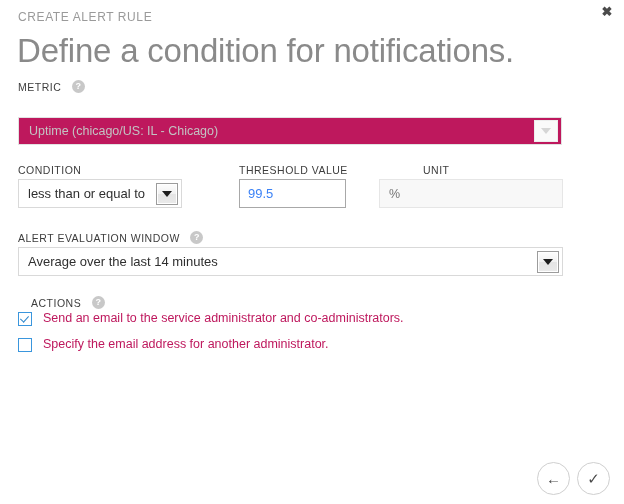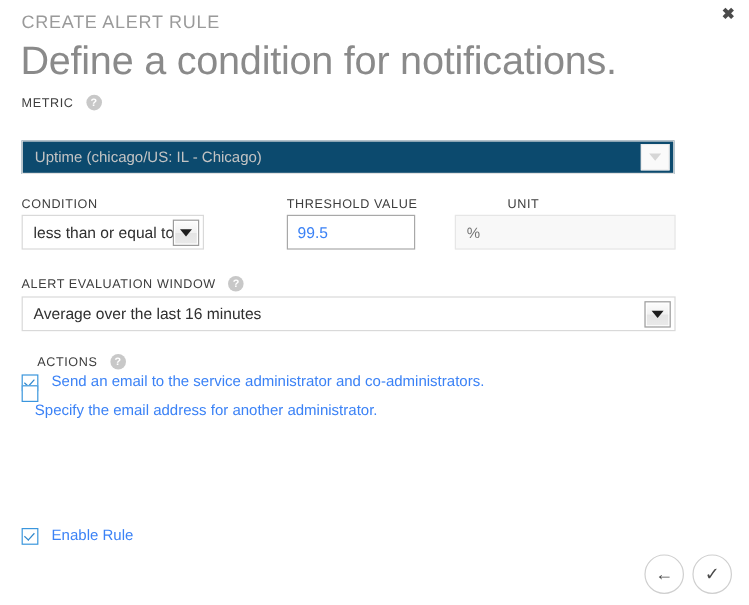--- a/index.html
+++ b/index.html
@@ -38,21 +38,21 @@
     line-height: 1;
     font-weight: bold;
     user-select: none;
   }
 
   
   .eyebrow {
     position: absolute;
     left: 18px;
     top: 10px;
-    font-size: 15px;
+    font-size: 12px;
     letter-spacing: 0.6px;
     color: #9a9a9a;
     text-transform: uppercase;
   }
   .page-title {
     position: absolute;
     left: 17px;
     top: 32px;
     font-size: 33px;
     font-weight: 300;
@@ -96,21 +96,21 @@
     top: 77px;
   }
   .metric-select {
     position: absolute;
     left: 18px;
     top: 117px;
     width: 544px;
     height: 28px;
     box-sizing: border-box;
     border: 1px solid #e2e2e2;
-    background: #0c4a6e;
+    background: #be185d;
     display: flex;
     align-items: center;
   }
   .metric-select .value {
     flex: 1;
     padding-left: 10px;
     font-size: 12.5px;
     color: #c3c3c3;
     white-space: nowrap;
     overflow: hidden;
@@ -138,21 +138,21 @@
 
   
   .cond-label   { position: absolute; left: 18px;  top: 164px; }
   .thresh-label { position: absolute; left: 239px; top: 164px; }
   .unit-label   { position: absolute; left: 379px; top: 164px; padding-left: 44px; }
 
   .condition-select {
     position: absolute;
     left: 18px;
     top: 179px;
-    width: 152px;
+    width: 164px;
     height: 29px;
     box-sizing: border-box;
     border: 1px solid #d9d9d9;
     background: #ffffff;
     display: flex;
     align-items: center;
     cursor: pointer;
   }
   .condition-select .value {
     flex: 1;
@@ -235,21 +235,21 @@
   
   .actions-label { position: absolute; left: 18px; top: 293px; margin-left: 13px; }
 
   .chk-row {
     position: absolute;
     display: flex;
     align-items: flex-start;
     cursor: pointer;
   }
   .chk-row.r1 { left: 18px; top: 311px; }
-  .chk-row.r2 { left: 18px; top: 320px; flex-direction: column; }
+  .chk-row.r2 { left: 18px; top: 337px; }
   .chk-row.enable { left: 18px; top: 439px; }
 
   .chk {
     width: 14px;
     height: 14px;
     box-sizing: border-box;
     border: 1px solid #3a96dd;
     background: #ffffff;
     position: relative;
     flex: 0 0 auto;
@@ -261,21 +261,21 @@
     left: 3px;
     top: 1px;
     width: 4px;
     height: 7px;
     border: solid #2f87cc;
     border-width: 0 1.6px 1.6px 0;
     transform: rotate(42deg);
   }
   .chk-text {
     font-size: 12.5px;
-    color: #3b82f6;
+    color: #be185d;
     margin-left: 11px;
     line-height: 15px;
     white-space: nowrap;
   }
 
   
   .privacy-link {
     position: absolute;
     left: 18px;
     top: 489px;
@@ -342,45 +342,41 @@
   <input class="threshold-input" type="text" value="99.5" style="">
 
   <span class="field-label unit-label">UNIT</span>
   <input class="unit-input" type="text" disabled="" placeholder="%" style="">
 
   <div class="window-label">
     <span class="field-label">ALERT EVALUATION WINDOW</span>
     <span class="help-icon">?</span>
   </div>
   <div class="window-select">
-    <span class="value">Average over the last 16 minutes</span>
+    <span class="value">Average over the last 14 minutes</span>
     <span class="btn3d">
       <span class="tri tri-active"></span>
     </span>
   </div>
 
   <div class="actions-label">
     <span class="field-label">ACTIONS</span>
     <span class="help-icon">?</span>
   </div>
 
   <div class="chk-row r1">
     <span class="chk checked"></span>
     <span class="chk-text">Send an email to the service administrator and co-administrators.</span>
   </div>
 
   <div class="chk-row r2">
     <span class="chk"></span>
     <span class="chk-text">Specify the email address for another administrator.</span>
   </div>
 
-  <div class="chk-row enable">
-    <span class="chk checked"></span>
-    <span class="chk-text">Enable Rule</span>
-  </div>
 
 
   <div class="nav-btns">
     <div class="circle-btn">
       <span>←</span>
     </div>
     <div class="circle-btn">
       <span>✓</span>
     </div>
   </div>

